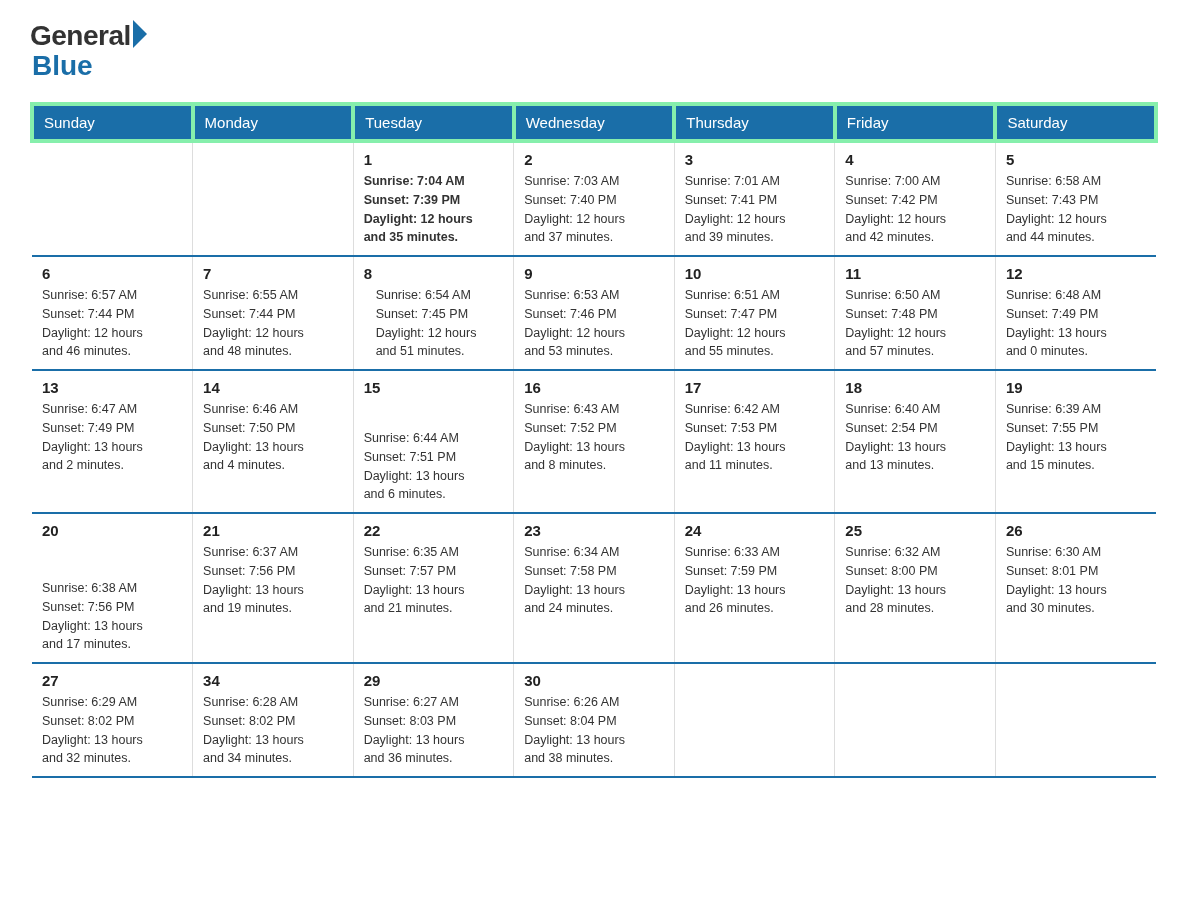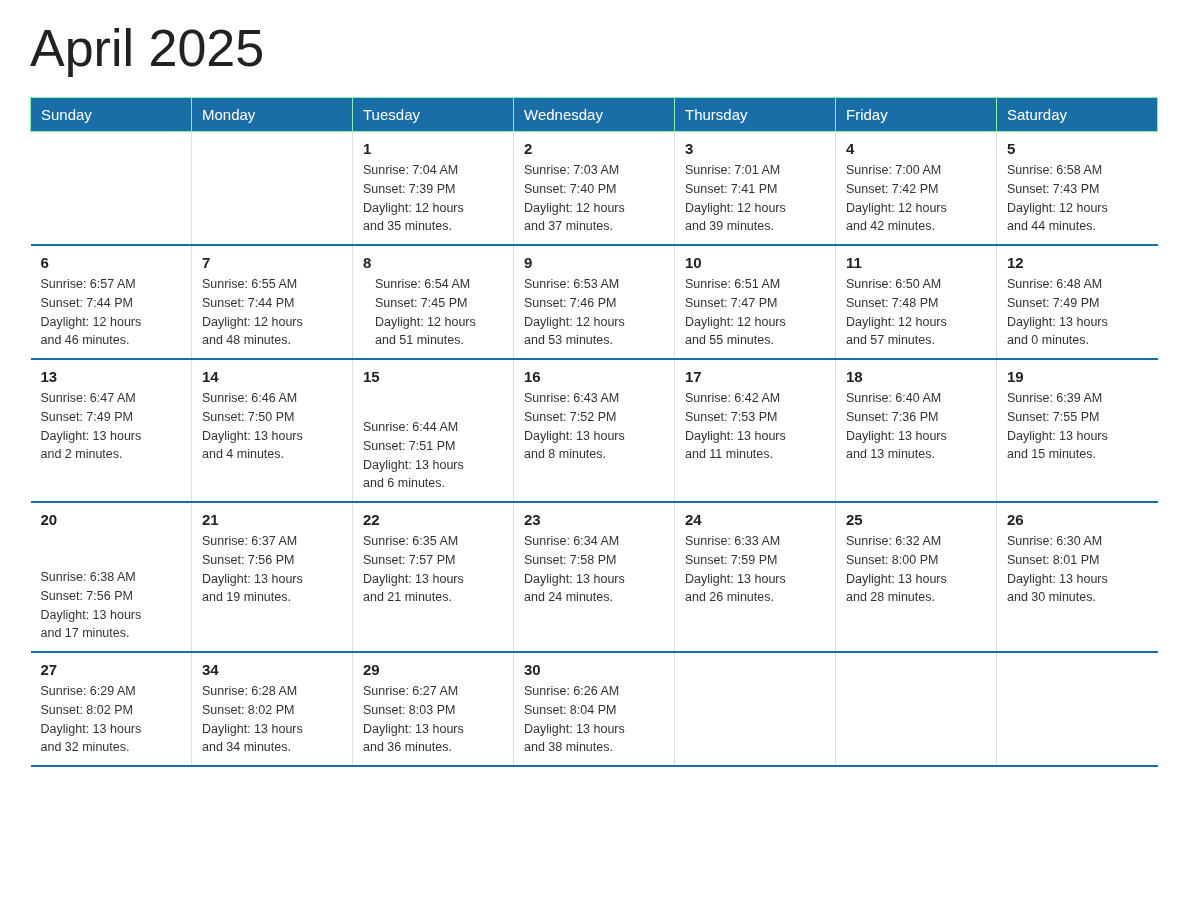--- a/index.html
+++ b/index.html
@@ -68,21 +68,21 @@
     }
     thead tr {
       background-color: #1a6ea8;
     }
     thead th {
       color: #fff;
       font-size: 15px;
       font-weight: normal;
       padding: 8px 10px;
       text-align: left;
-      border: 1px solid #86efac;
+      border: 4px solid #86efac;
     }
     tbody tr {
       border-bottom: 2px solid #1a6ea8;
     }
     tbody td {
       vertical-align: top;
       padding: 8px 10px;
       font-size: 13px;
       color: #333;
       border-right: 1px solid #ddd;
@@ -105,22 +105,28 @@
       line-height: 1.5;
     }
     .empty-cell {
       background: #fff;
     }
   </style>
 </head>
 <body>
 
 <div class="header">
+  <div class="logo">
+    <div class="logo-top">
+      <span class="logo-general">General</span>
+      <div class="logo-arrow"></div>
+    </div>
+    <span class="logo-blue">Blue</span>
+  </div>
   <div class="title-section">
-    <div class="calendar-title">April 2025</div>
   </div>
 </div>
 
 <table>
   <thead>
     <tr>
     <th>Sunday</th>
         <th>Monday</th>
         <th>Tuesday</th>
         <th>Wednesday</th>
@@ -128,21 +134,21 @@
         <th>Friday</th>
         <th>Saturday</th>
       </tr>
   </thead>
   <tbody>
   <tr>
         <td class="empty-cell"></td>
         <td class="empty-cell"></td>
         <td>
           <span class="day-number">1</span>
-          <div class="day-info" style="white-space: pre-line;">Sunrise: 7:04 AM
+          <div class="day-info" style="white-space: pre-line; font-weight: bold;">Sunrise: 7:04 AM
 Sunset: 7:39 PM
 Daylight: 12 hours
 and 35 minutes.</div>
         </td>
         <td>
           <span class="day-number">2</span>
           <div class="day-info" style="white-space: pre-line;">Sunrise: 7:03 AM
 Sunset: 7:40 PM
 Daylight: 12 hours
 and 37 minutes.</div>
@@ -252,21 +258,21 @@
         <td>
           <span class="day-number">17</span>
           <div class="day-info" style="white-space: pre-line;">Sunrise: 6:42 AM
 Sunset: 7:53 PM
 Daylight: 13 hours
 and 11 minutes.</div>
         </td>
         <td>
           <span class="day-number">18</span>
           <div class="day-info" style="white-space: pre-line;">Sunrise: 6:40 AM
-Sunset: 7:36 PM
+Sunset: 2:54 PM
 Daylight: 13 hours
 and 13 minutes.</div>
         </td>
         <td>
           <span class="day-number">19</span>
           <div class="day-info" style="white-space: pre-line;">Sunrise: 6:39 AM
 Sunset: 7:55 PM
 Daylight: 13 hours
 and 15 minutes.</div>
         </td>

